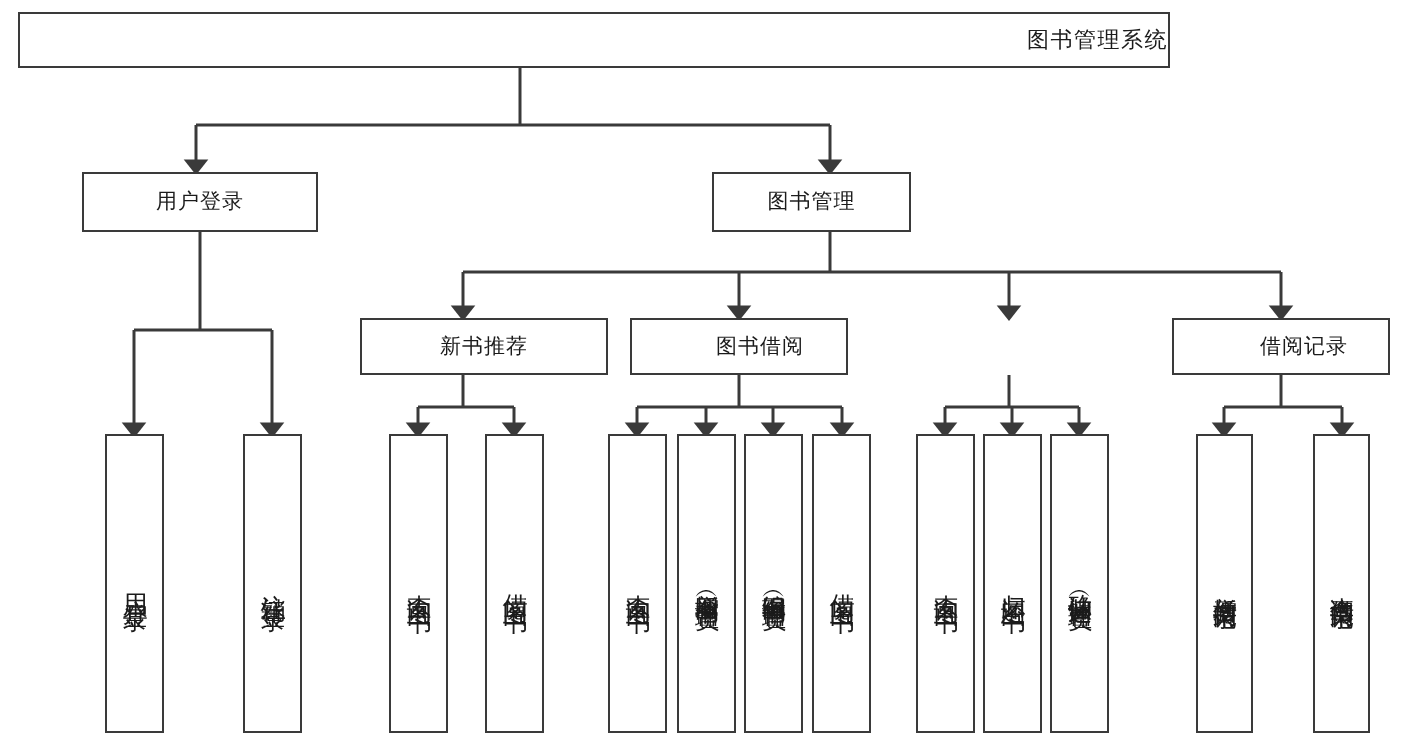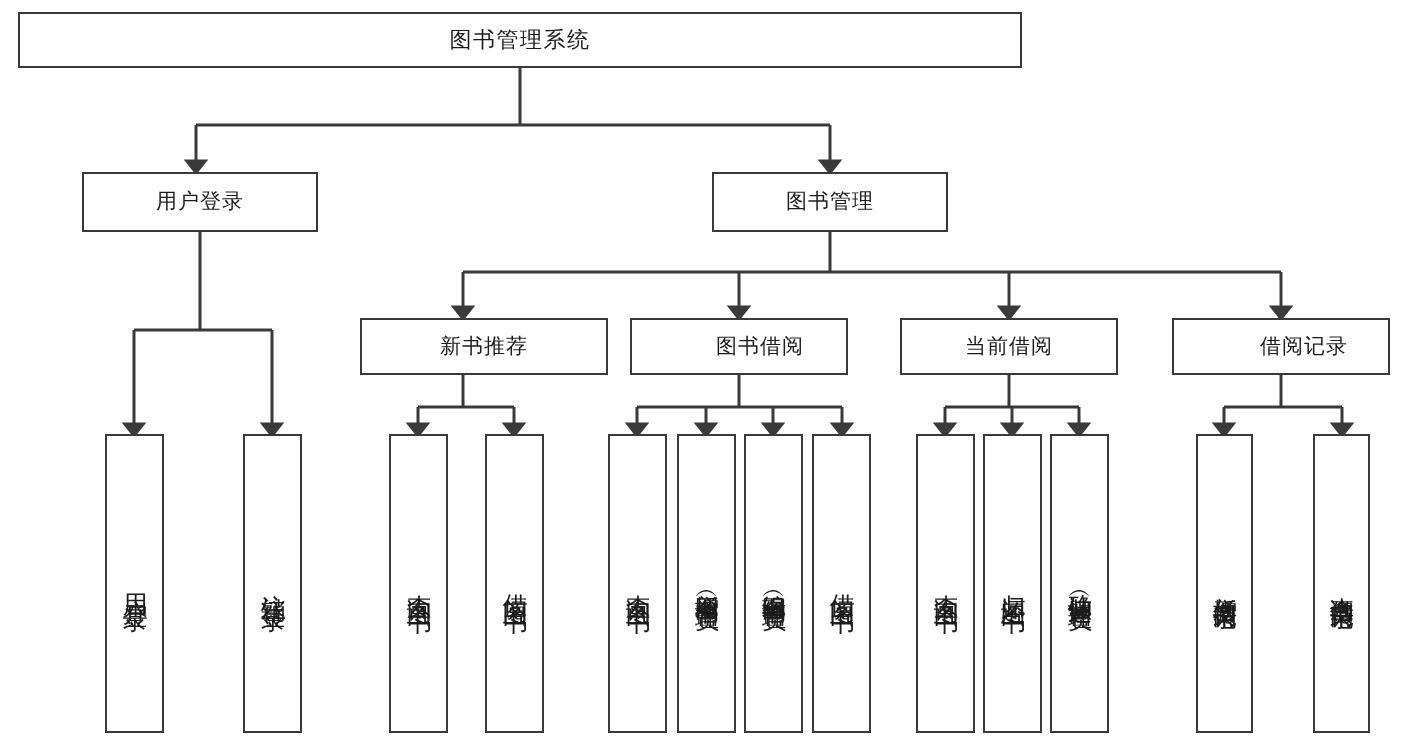--- a/index.html
+++ b/index.html
@@ -131,43 +131,40 @@
       <path d="M1012,407 L1012,429" marker-end="url(#arrow)"></path>
       <path d="M1079,407 L1079,429" marker-end="url(#arrow)"></path>
 
       <path d="M1281,375 L1281,407"></path>
       <path d="M1224,407 L1342,407"></path>
       <path d="M1224,407 L1224,429" marker-end="url(#arrow)"></path>
       <path d="M1342,407 L1342,429" marker-end="url(#arrow)"></path>
     </g>
   </svg>
 
-  <div class="node h-node root-node" style="left:18px; top:12px; width:1004px; height:56px;">
+  <div class="node h-node root-node" style="left:18px; top:12px; width:1152px; height:56px;justify-content:flex-end;">
     <span class="node-label">图书管理系统</span>
   </div>
 
   <div class="node h-node" style="left:82px; top:172px; width:236px; height:60px;">
     <span class="node-label">用户登录</span>
   </div>
 
-  <div class="node h-node" style="left:712px; top:172px; width:236px; height:60px;">
+  <div class="node h-node" style="left:712px; top:172px; width:199px; height:60px;">
     <span class="node-label">图书管理</span>
   </div>
 
   <div class="node h-node" style="left:360px; top:318px; width:248px; height:57px;">
     <span class="node-label">新书推荐</span>
   </div>
 
   <div class="node h-node" style="left:630px; top:318px; width:218px; height:57px;padding-left:42px;">
     <span class="node-label">图书借阅</span>
   </div>
 
-  <div class="node h-node" style="left:900px; top:318px; width:218px; height:57px;">
-    <span class="node-label">当前借阅</span>
-  </div>
 
   <div class="node h-node" style="left:1172px; top:318px; width:218px; height:57px;padding-left:46px;">
     <span class="node-label">借阅记录</span>
   </div>
 
   <div class="node v-node" style="left:105px; top:434px; width:59px; height:299px;">
     <span class="node-label">用户登录</span>
   </div>
 
   <div class="node v-node" style="left:243px; top:434px; width:59px; height:299px;">

